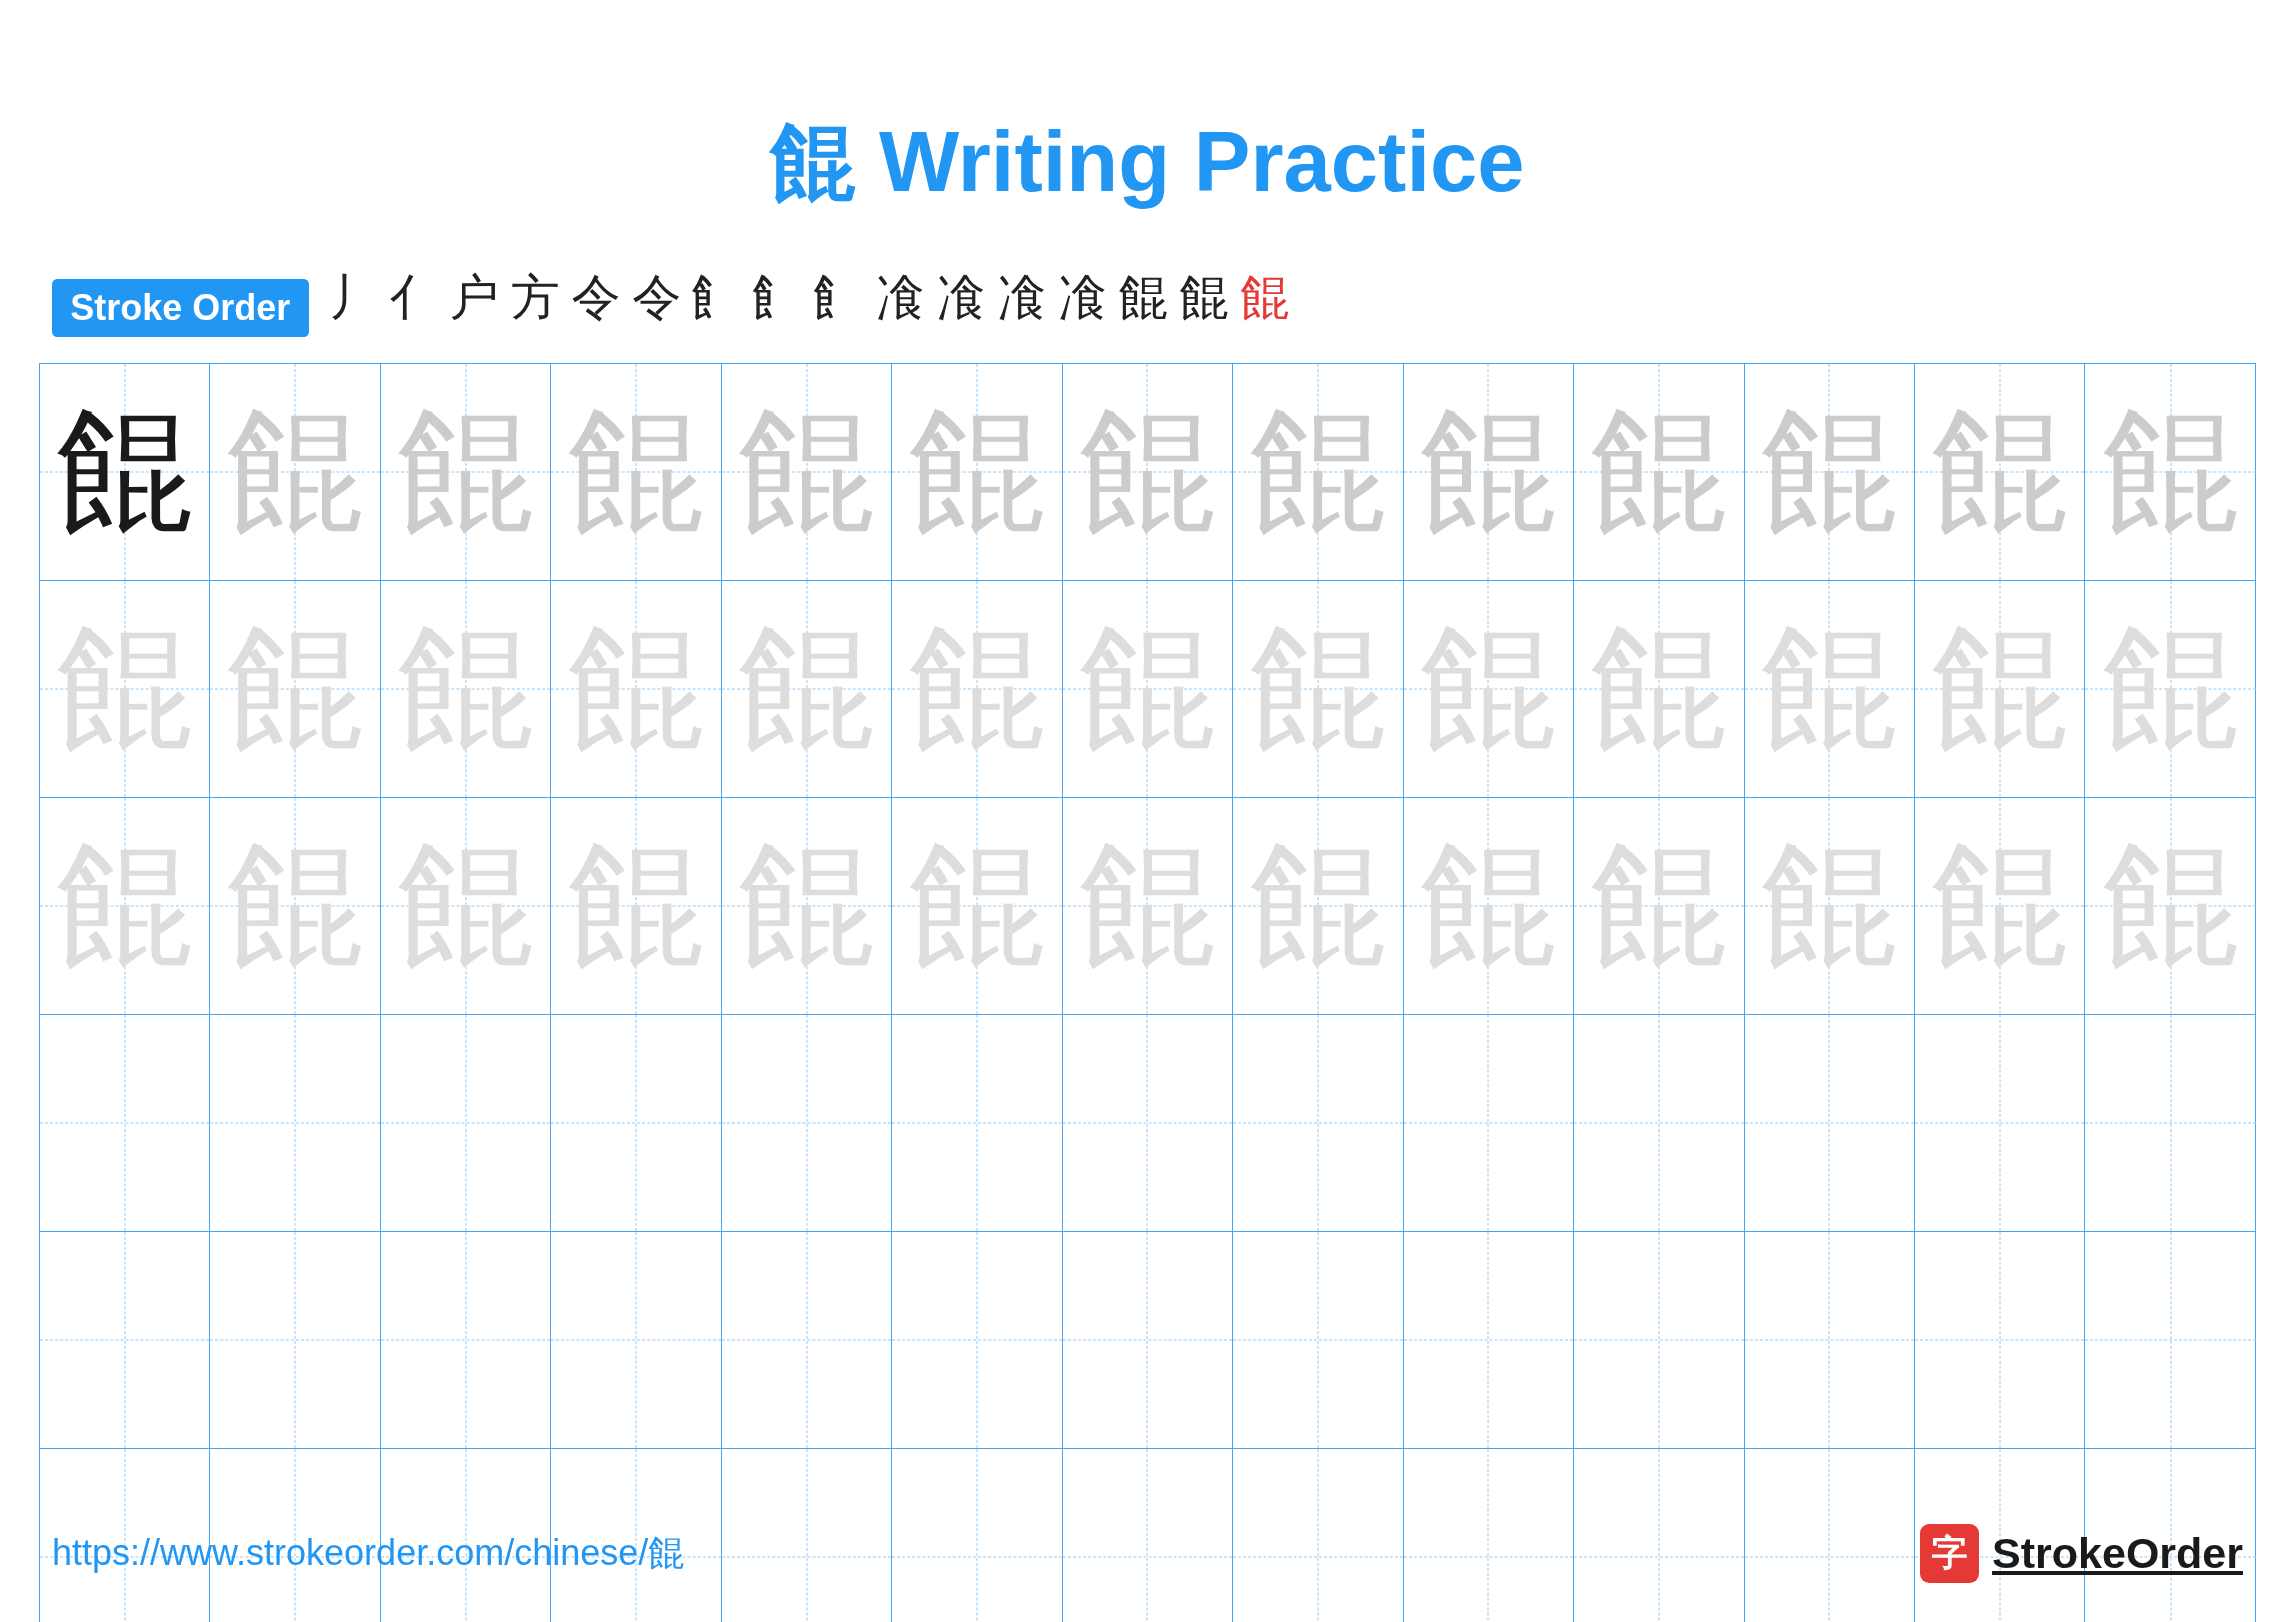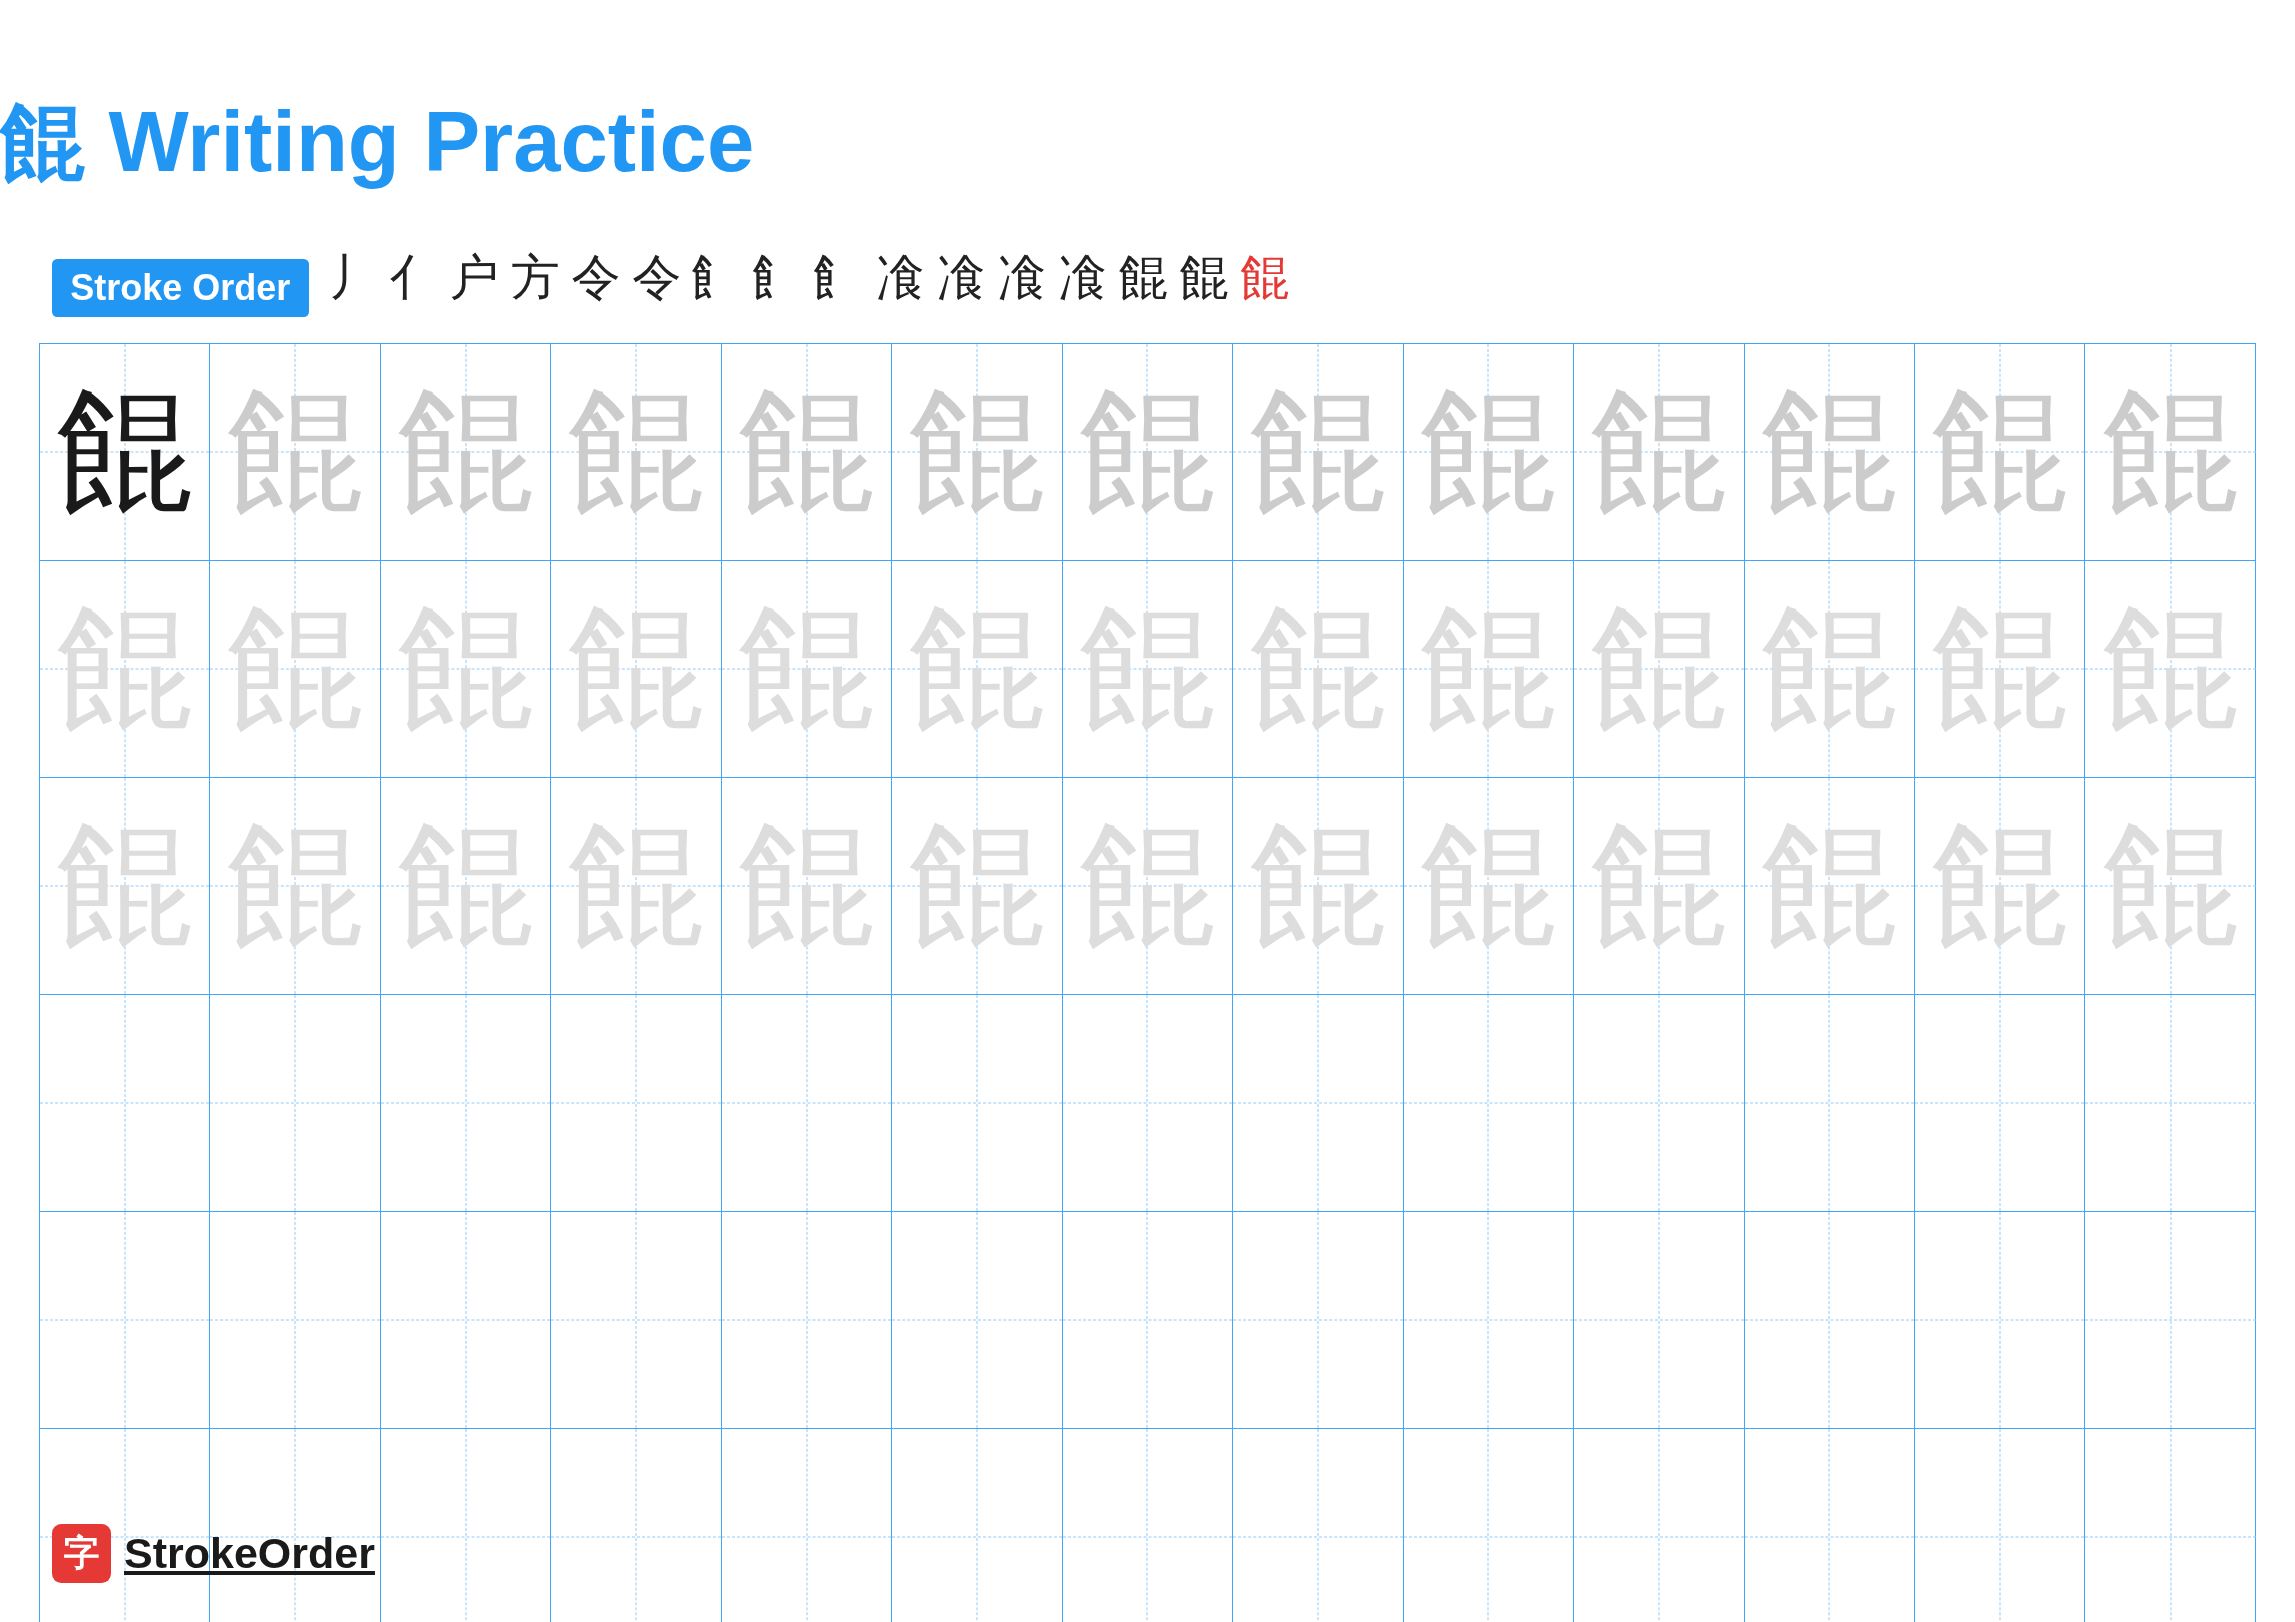--- a/index.html
+++ b/index.html
@@ -6,23 +6,24 @@
     body {
       width: 2295px;
       height: 1622px;
       background: #ffffff;
       font-family: serif;
       position: relative;
       overflow: hidden;
     }
 
     .page-title {
-      text-align: left;
+      text-align: center;
       padding-top: 85px;
       padding-bottom: 39px;
+      margin-top: 20px;
     }
     .page-title span.char {
       color: #2196F3;
       font-size: 85px;
       font-weight: bold;
     }
     .page-title span.text {
       color: #2196F3;
       font-size: 85px;
       font-weight: bold;
@@ -361,18 +362,19 @@
     <div class="grid-cell"></div>
     <div class="grid-cell"></div>
     <div class="grid-cell"></div>
     <div class="grid-cell"></div>
     <div class="grid-cell"></div>
   </div>
 
 </div>
 
 <div class="footer">
+  <div class="footer-url">https://www.strokeorder.com/chinese/餛</div>
   <div class="footer-brand">
     <div class="footer-brand-icon">字</div>
     <div class="footer-brand-text">StrokeOrder</div>
   </div>
 </div>
 
 
 </body></html>

